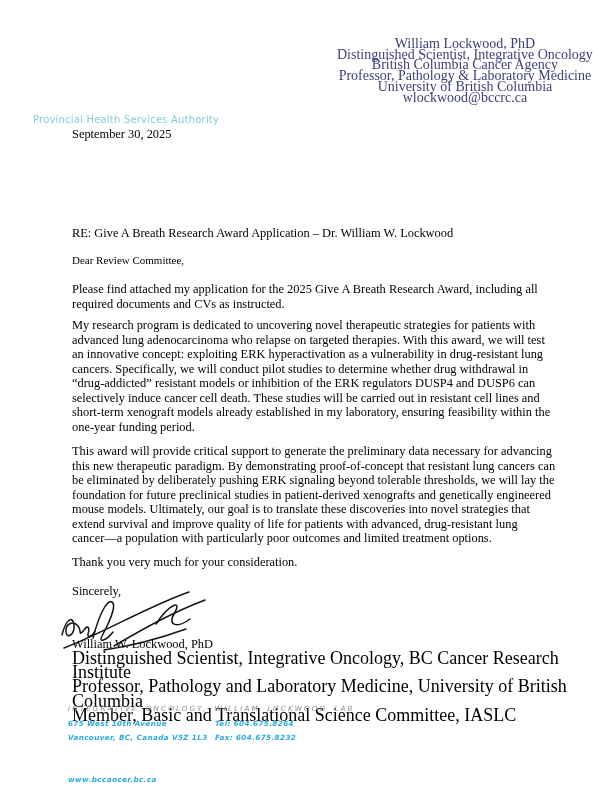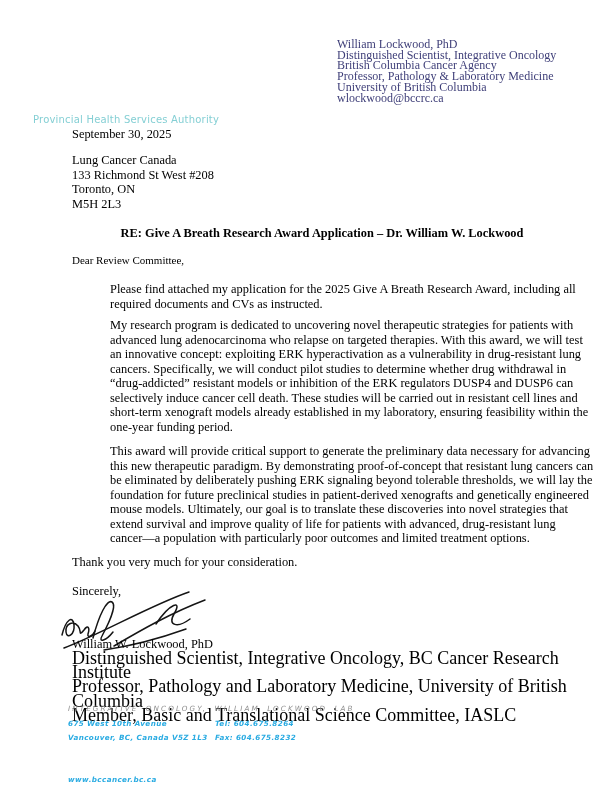--- a/index.html
+++ b/index.html
@@ -19,33 +19,33 @@
   .logo .purple { color:#8A57A5; }
   .tagline {
     position:absolute; left:33px; top:114px;
     font-family:"DejaVu Sans", sans-serif; font-size:10px;
     color:#84CFD4; letter-spacing:0.2px;
   }
 
   
   .sender {
     position:absolute; left:337px; top:39px;
-    font-size:12px; line-height:10.7px; color:#3E3E78;
+    font-size:14px; line-height:10.7px; color:#3E3E78;text-align:center;
   }
   .sender .lines { white-space:pre-line; }
   .sender .email { color:#3E3E78; text-decoration:none; display:block; }
 
   
   .date       { position:absolute; left:72px; top:127px; font-size:12.4px; }
   .recipient  { position:absolute; left:72px; top:153px; font-size:12.4px; line-height:14.6px; white-space:pre-line; }
-  .subject    { position:absolute; left:72px; top:226px; font-size:12.4px; font-weight:bold; width:500px;text-align:center; }
+  .subject    { position:absolute; left:72px; top:226px; font-size:12.4px; font-weight:normal; width:500px; }
   .salutation { position:absolute; left:72px; top:254px; font-size:11px; }
   .para {
     position:absolute; left:72px; width:492px;
-    font-size:12.4px; line-height:14.55px; white-space:pre-line;margin-left:38px;
+    font-size:12.4px; line-height:14.55px; white-space:pre-line;
   }
   .para1 { top:282px; }
   .para2 { top:318px; }
   .para3 { top:444px; }
   .thanks    { position:absolute; left:72px; top:555px; font-size:12.4px; }
   .sincerely { position:absolute; left:72px; top:584px; font-size:12.4px; }
 
   
   .signature { position:absolute; left:58px; top:589px; width:152px; height:64px; }
   .signature svg path { stroke:#151515; stroke-width:1.5; fill:none; stroke-linecap:round; }
@@ -81,24 +81,20 @@
     <div class="lines">William Lockwood, PhD
 Distinguished Scientist, Integrative Oncology
 British Columbia Cancer Agency
 Professor, Pathology &amp; Laboratory Medicine
 University of British Columbia</div>
     <a class="email" href="#">wlockwood@bccrc.ca</a>
   </div>
 
   <div class="date">September 30, 2025</div>
 
-  <div class="recipient">Lung Cancer Canada
-133 Richmond St West #208
-Toronto, ON
-M5H 2L3</div>
 
   <div class="subject">RE: Give A Breath Research Award Application – Dr. William W. Lockwood</div>
 
   <div class="salutation">Dear Review Committee,</div>
 
   <div class="para para1">Please find attached my application for the 2025 Give A Breath Research Award, including all
 required documents and CVs as instructed.</div>
   <div class="para para2">My research program is dedicated to uncovering novel therapeutic strategies for patients with
 advanced lung adenocarcinoma who relapse on targeted therapies. With this award, we will test
 an innovative concept: exploiting ERK hyperactivation as a vulnerability in drug-resistant lung

